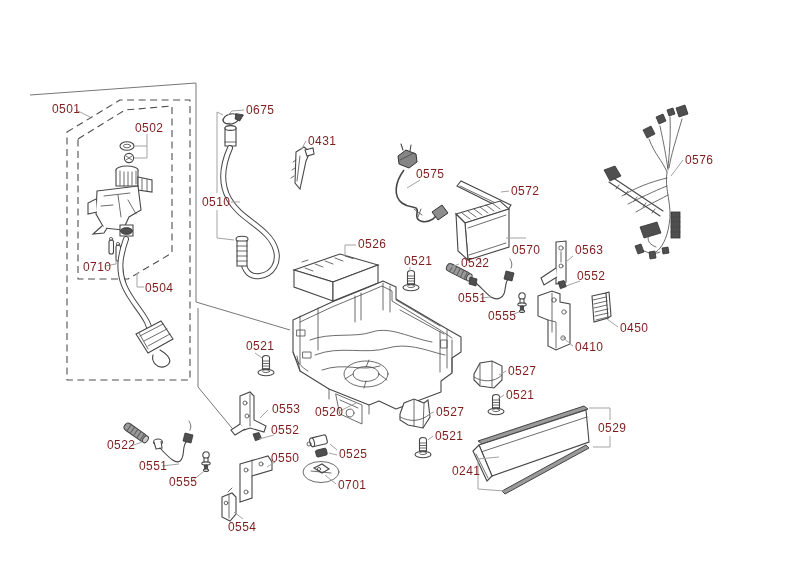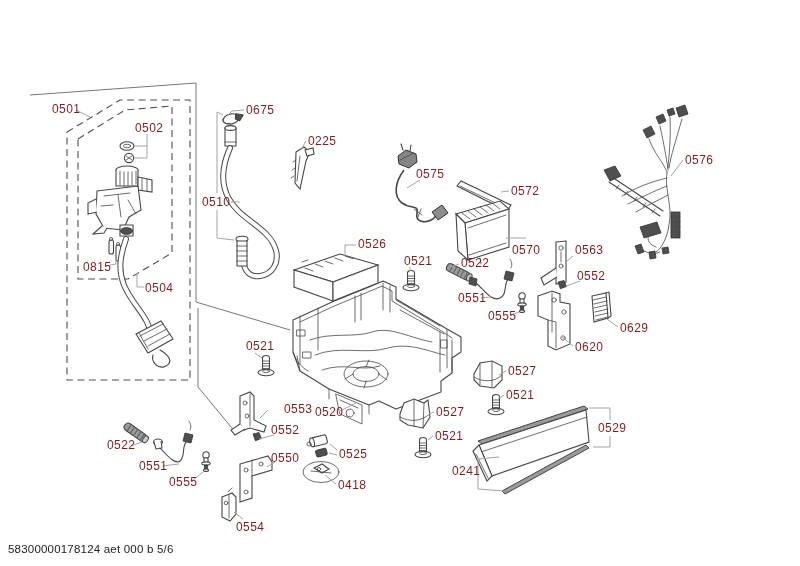--- a/index.html
+++ b/index.html
@@ -323,51 +323,50 @@
     <path class="ld" d="M504,395 L498,399"></path>
     <path class="ld" d="M434,412 L429,414"></path>
     <path class="ld" d="M433,436 L428,440"></path>
     <path class="ld" d="M589,408 L610,408 L610,420 M610,436 L610,447 L593,447"></path>
     <path class="ld" d="M478,459 L478,489 M478,459 L499,457 M478,489 L504,491"></path>
   </g>
 </svg>
 
 <span class="lbl" style="left:52px;top:103px">0501</span>
 <span class="lbl" style="left:135px;top:122px">0502</span>
-<span class="lbl" style="left:83px;top:261px">0815</span>
+<span class="lbl" style="left:83px;top:261px">0710</span>
 <span class="lbl" style="left:145px;top:282px">0504</span>
 <span class="lbl" style="left:202px;top:196px">0510</span>
 <span class="lbl" style="left:246px;top:104px">0675</span>
-<span class="lbl" style="left:308px;top:135px">0225</span>
+<span class="lbl" style="left:308px;top:135px">0431</span>
 <span class="lbl" style="left:416px;top:168px">0575</span>
 <span class="lbl" style="left:511px;top:185px">0572</span>
 <span class="lbl" style="left:512px;top:244px">0570</span>
 <span class="lbl" style="left:685px;top:154px">0576</span>
 <span class="lbl" style="left:358px;top:238px">0526</span>
 <span class="lbl" style="left:404px;top:255px">0521</span>
 <span class="lbl" style="left:461px;top:257px">0522</span>
 <span class="lbl" style="left:458px;top:292px">0551</span>
 <span class="lbl" style="left:488px;top:310px">0555</span>
 <span class="lbl" style="left:575px;top:244px">0563</span>
 <span class="lbl" style="left:577px;top:270px">0552</span>
-<span class="lbl" style="left:575px;top:341px">0620</span>
-<span class="lbl" style="left:620px;top:322px">0629</span>
+<span class="lbl" style="left:575px;top:341px">0410</span>
+<span class="lbl" style="left:620px;top:322px">0450</span>
 <span class="lbl" style="left:246px;top:340px">0521</span>
-<span class="lbl" style="left:284px;top:403px">0553</span>
+<span class="lbl" style="left:272px;top:403px">0553</span>
 <span class="lbl" style="left:271px;top:424px">0552</span>
 <span class="lbl" style="left:271px;top:452px">0550</span>
 <span class="lbl" style="left:339px;top:448px">0525</span>
-<span class="lbl" style="left:338px;top:479px">0418</span>
+<span class="lbl" style="left:338px;top:479px">0701</span>
 <span class="lbl" style="left:315px;top:406px">0520</span>
 <span class="lbl" style="left:107px;top:439px">0522</span>
 <span class="lbl" style="left:139px;top:460px">0551</span>
 <span class="lbl" style="left:169px;top:476px">0555</span>
-<span class="lbl" style="left:236px;top:521px">0554</span>
+<span class="lbl" style="left:228px;top:521px">0554</span>
 <span class="lbl" style="left:508px;top:365px">0527</span>
 <span class="lbl" style="left:506px;top:389px">0521</span>
 <span class="lbl" style="left:436px;top:406px">0527</span>
 <span class="lbl" style="left:435px;top:430px">0521</span>
 <span class="lbl" style="left:598px;top:422px">0529</span>
 <span class="lbl" style="left:452px;top:465px">0241</span>
 
-<div class="footer">58300000178124 aet 000 b 5/6</div>
 
 </div>
 
 </body></html>

